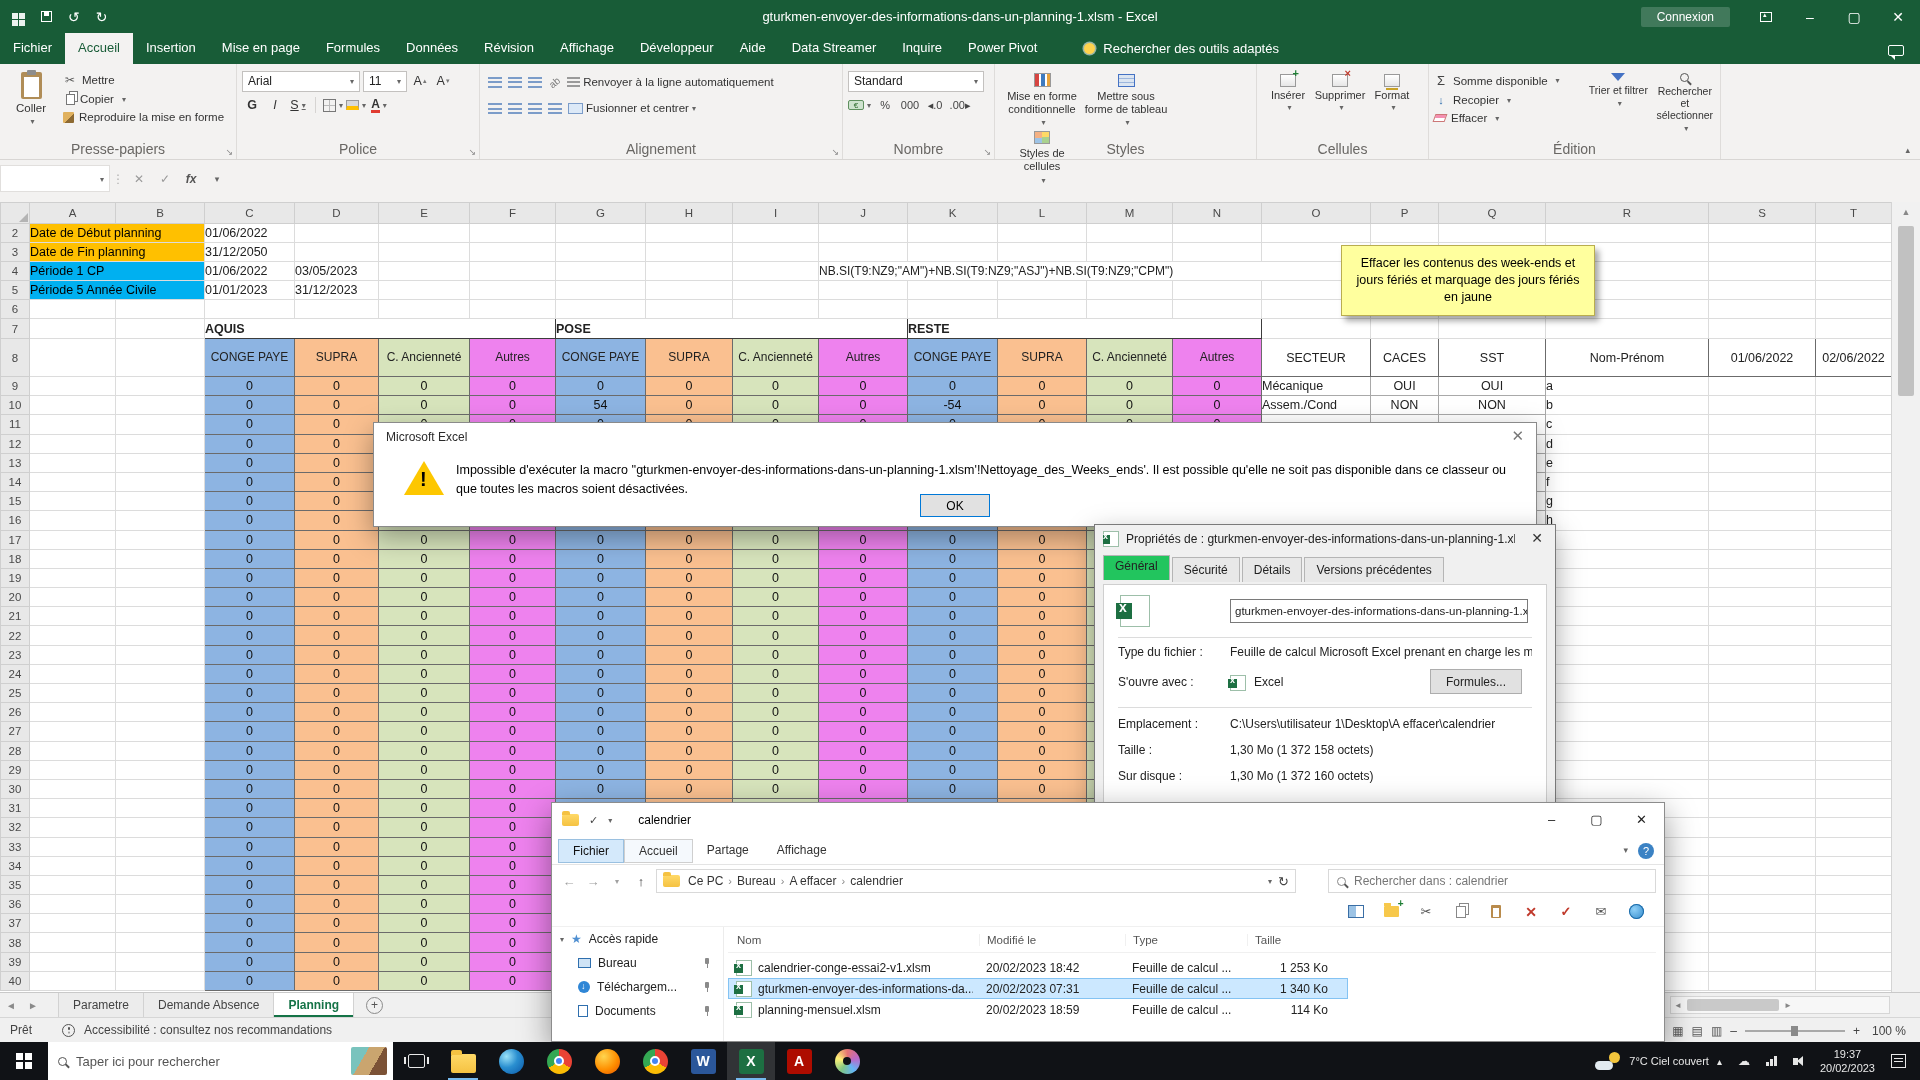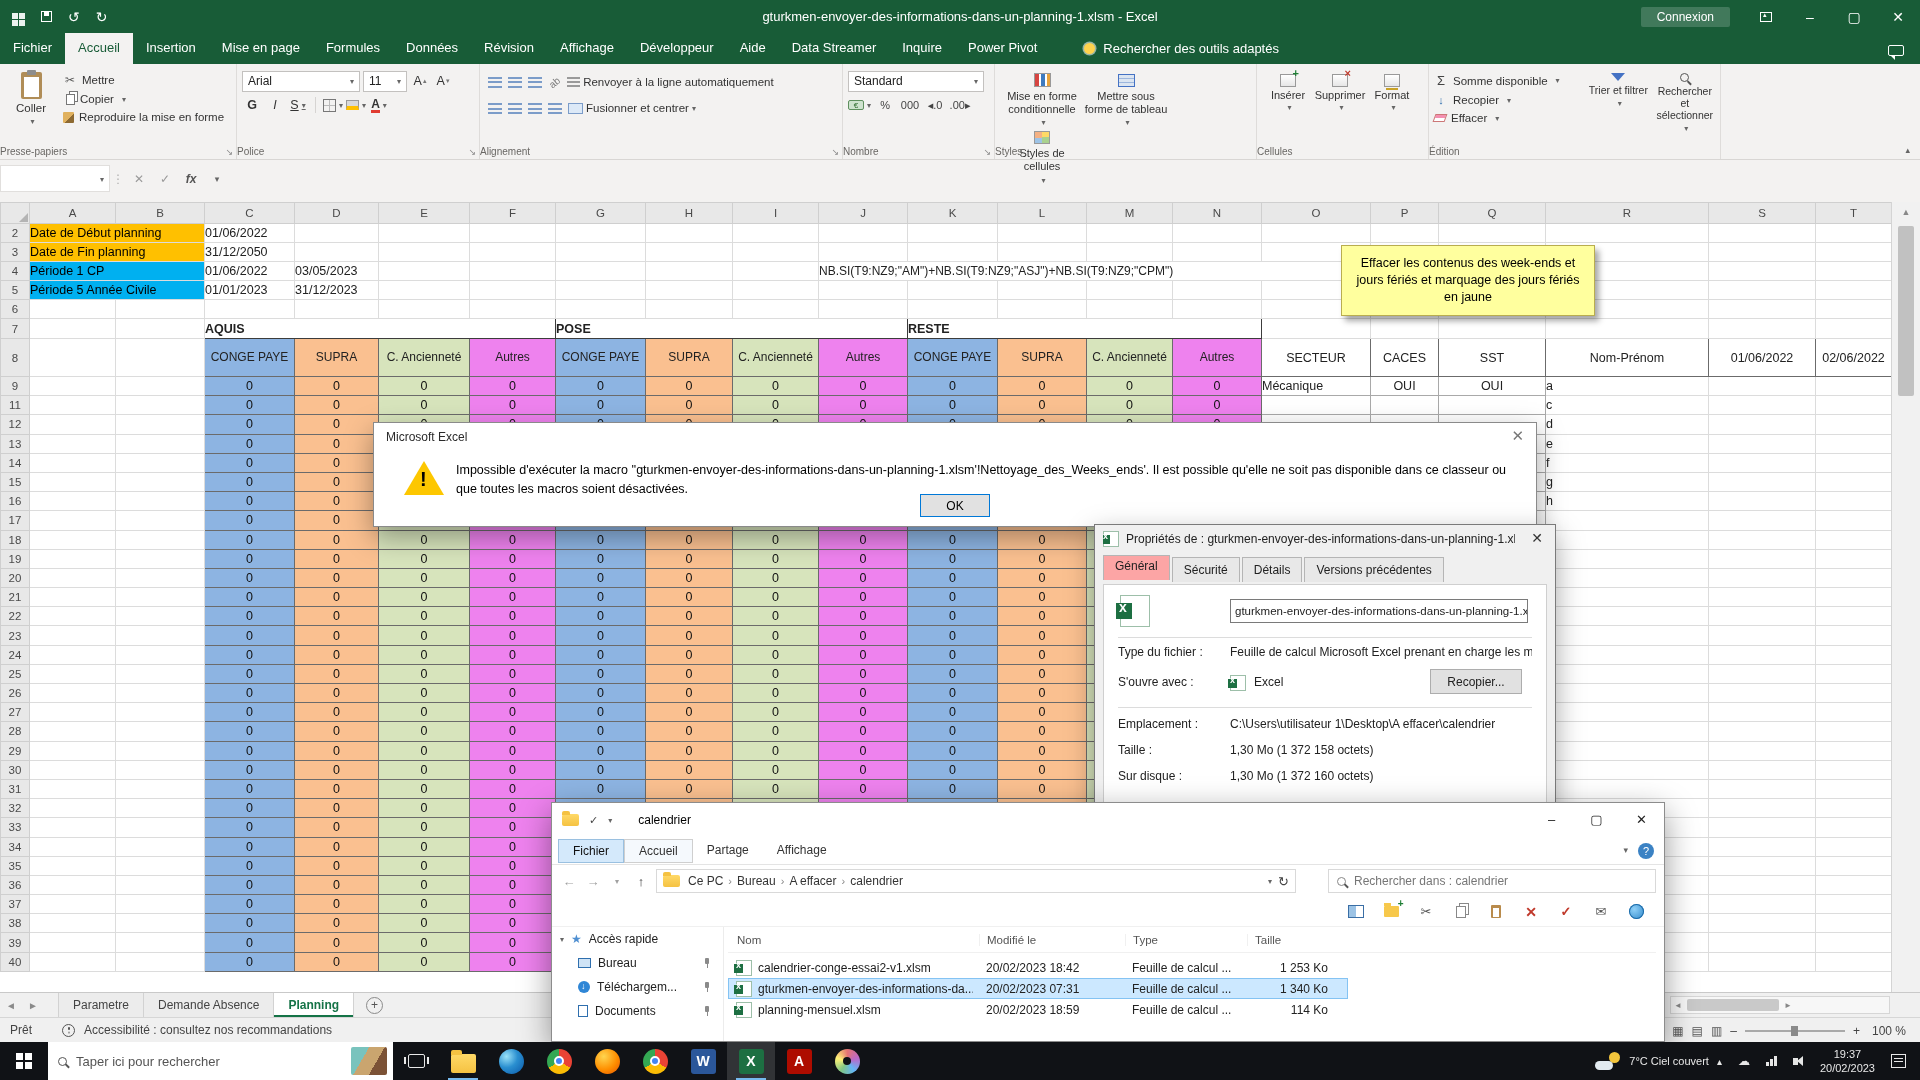--- a/index.html
+++ b/index.html
@@ -24,21 +24,21 @@
 .rtabs{display:flex;height:31px}
 .rtab{color:#fff;font-size:13px;padding:0 13px;line-height:30px;white-space:nowrap}
 .rtab.act{background:#f3f2f1;color:#185c37}
 .tellme{display:flex;align-items:center;color:#fff;font-size:13px;margin-left:34px;height:31px;gap:8px}
 .bulb{width:11px;height:11px;border-radius:50%;background:#ffd34d;box-shadow:0 0 0 1.5px rgba(255,255,255,.55)}
 .comment-ic{position:absolute;right:16px;bottom:8px;width:16px;height:11px;border:1.5px solid #fff;border-radius:2px}
 .comment-ic::after{content:"";position:absolute;left:2px;bottom:-5px;border-left:4px solid transparent;border-top:4px solid #fff}
 
 .ribbon{position:absolute;left:0;top:64px;width:1920px;height:96px;background:#f3f2f1;border-bottom:1px solid #d8d6d4;display:flex;z-index:8}
 .rgroup{position:relative;border-right:1px solid #dedcda;padding:5px 5px 16px;flex:none}
-.glab{position:absolute;bottom:2px;left:0;right:0;font-size:10px;color:#696764}
+.glab{position:absolute;bottom:2px;left:0;right:0;text-align:center;font-size:14px;color:#696764}
 .lnch{position:absolute;right:3px;bottom:2px;font-size:9px;color:#8a8a8a}
 .dd{font-size:8px;color:#666;margin-left:3px}
 .bigbtn{float:left;width:52px;height:70px;display:flex;flex-direction:column;align-items:center;justify-content:flex-start;gap:3px}
 .clip-ic{width:21px;height:27px;background:#b08d57;border-radius:2px;position:relative;margin-top:3px}
 .clip-ic::before{content:"";position:absolute;left:3px;top:5px;right:3px;bottom:2px;background:#fff}
 .clip-ic::after{content:"";position:absolute;left:6px;top:-2px;width:9px;height:5px;background:#8d8d8d;border-radius:1px}
 .bl{font-size:11.5px;color:#333}
 .vstack{margin-left:58px;display:flex;flex-direction:column;gap:6px;padding-top:4px}
 .sbtn{display:flex;align-items:center;gap:5px;font-size:11.5px;color:#333;white-space:nowrap}
 .ic6{width:14px;text-align:center;font-size:12px;color:#555;flex:none}
@@ -140,21 +140,21 @@
 .warn{position:absolute;left:30px;top:38px;width:0;height:0;border-left:20px solid transparent;border-right:20px solid transparent;border-bottom:34px solid #fdc700}
 .warn::after{content:"!";position:absolute;left:-4px;top:7px;font-weight:bold;font-size:20px;color:#000}
 .mdlg-msg{position:absolute;left:82px;right:26px;top:38px;font-size:12.5px;color:#000;line-height:1.5}
 .okbtn{position:absolute;left:50%;transform:translateX(-50%);bottom:9px;width:70px;height:23px;background:#e1e1e1;border:1px solid #0078d7;font-size:12px;display:flex;align-items:center;justify-content:center;color:#000}
 
 .pdlg{position:absolute;left:1094px;top:524px;width:462px;height:470px;background:#f0f0f0;border:1px solid #7a7a7a;box-shadow:0 10px 26px rgba(0,0,0,.35);z-index:60;font-size:12px}
 .pdlg-title{position:absolute;left:8px;top:6px;display:flex;align-items:center;gap:7px;right:40px;overflow:hidden;white-space:nowrap}
 .pdlg-x{position:absolute;right:12px;top:5px;color:#333;font-size:14px}
 .ptabs{position:absolute;left:8px;top:32px;display:flex}
 .ptab{padding:5px 11px;border:1px solid #b5b5b5;border-bottom:none;background:#e8e8e8;margin-right:2px;font-size:12px}
-.ptab.act{background:#fca5a5;position:relative;top:-2px;padding-top:3px}
+.ptab.act{background:#22c55e;position:relative;top:-2px;padding-top:3px}
 .ppanel{position:absolute;left:8px;top:59px;right:8px;bottom:8px;background:#fff;border:1px solid #cfcfcf}
 .prow{position:absolute;left:14px;right:14px;display:flex;}
 .plbl{width:112px;flex:none;color:#222}
 .pvl{overflow:hidden;white-space:nowrap;color:#222}
 .fnamebox{position:absolute;left:126px;right:18px;top:14px;height:24px;border:1px solid #7a7a7a;font-size:11.5px;display:flex;align-items:center;padding:0 4px;overflow:hidden;white-space:nowrap}
 .psep{position:absolute;left:14px;right:14px;height:1px;background:#dcdcdc}
 .modbtn{position:absolute;right:24px;width:92px;height:25px;background:#e1e1e1;border:1px solid #adadad;display:flex;align-items:center;justify-content:center}
 
 .xlico{width:16px;height:16px;position:relative;flex:none;background:#fff;border:1px solid #9dbfa9}
 .xlico::before{content:"";position:absolute;left:-3px;top:3px;width:9px;height:9px;background:#1d6f42}
@@ -719,20 +719,43 @@
           <td class="dv" style="background:#d7e4bc">0</td>
           <td class="dv" style="background:#ee82ee">0</td>
           <td class="ro">Mécanique</td>
           <td class="rc">OUI</td>
           <td class="rc">OUI</td>
           <td class="rr">a</td>
           <td class="gc"></td>
           <td class="gc"></td>
         </tr>
         <tr style="height:19.2px">
+          <td class="rn">10</td>
+          <td class="gc"></td>
+          <td class="gc"></td>
+          <td class="dv" style="background:#8db4e2">0</td>
+          <td class="dv" style="background:#fac090">0</td>
+          <td class="dv" style="background:#d7e4bc">0</td>
+          <td class="dv" style="background:#ee82ee">0</td>
+          <td class="dv" style="background:#8db4e2">54</td>
+          <td class="dv" style="background:#fac090">0</td>
+          <td class="dv" style="background:#d7e4bc">0</td>
+          <td class="dv" style="background:#ee82ee">0</td>
+          <td class="dv" style="background:#8db4e2">-54</td>
+          <td class="dv" style="background:#fac090">0</td>
+          <td class="dv" style="background:#d7e4bc">0</td>
+          <td class="dv" style="background:#ee82ee">0</td>
+          <td class="ro">Assem./Cond</td>
+          <td class="rc">NON</td>
+          <td class="rc">NON</td>
+          <td class="rr">b</td>
+          <td class="gc"></td>
+          <td class="gc"></td>
+        </tr>
+        <tr style="height:19.2px">
           <td class="rn">11</td>
           <td class="gc"></td>
           <td class="gc"></td>
           <td class="dv" style="background:#8db4e2">0</td>
           <td class="dv" style="background:#fac090">0</td>
           <td class="dv" style="background:#d7e4bc">0</td>
           <td class="dv" style="background:#ee82ee">0</td>
           <td class="dv" style="background:#8db4e2">0</td>
           <td class="dv" style="background:#fac090">0</td>
           <td class="dv" style="background:#d7e4bc">0</td>
@@ -1485,21 +1508,21 @@
     <div class="psep" style="top:52px"></div>
     <div class="prow" style="top:60px">
       <span class="plbl">Type du fichier :</span>
       <span class="pvl">Feuille de calcul Microsoft Excel prenant en charge les macros (.x</span>
     </div>
     <div class="prow" style="top:90px">
       <span class="plbl">S'ouvre avec :</span>
       <span class="xlico"></span>
       <span class="pvl" style="margin-left:8px">Excel</span>
     </div>
-    <div class="modbtn" style="top:84px">Recopier...</div>
+    <div class="modbtn" style="top:84px">Formules...</div>
     <div class="psep" style="top:122px"></div>
     <div class="prow" style="top:132px">
       <span class="plbl">Emplacement :</span>
       <span class="pvl">C:\Users\utilisateur 1\Desktop\A effacer\calendrier</span>
     </div>
     <div class="prow" style="top:158px">
       <span class="plbl">Taille :</span>
       <span class="pvl">1,30 Mo (1 372 158 octets)</span>
     </div>
     <div class="prow" style="top:184px">

